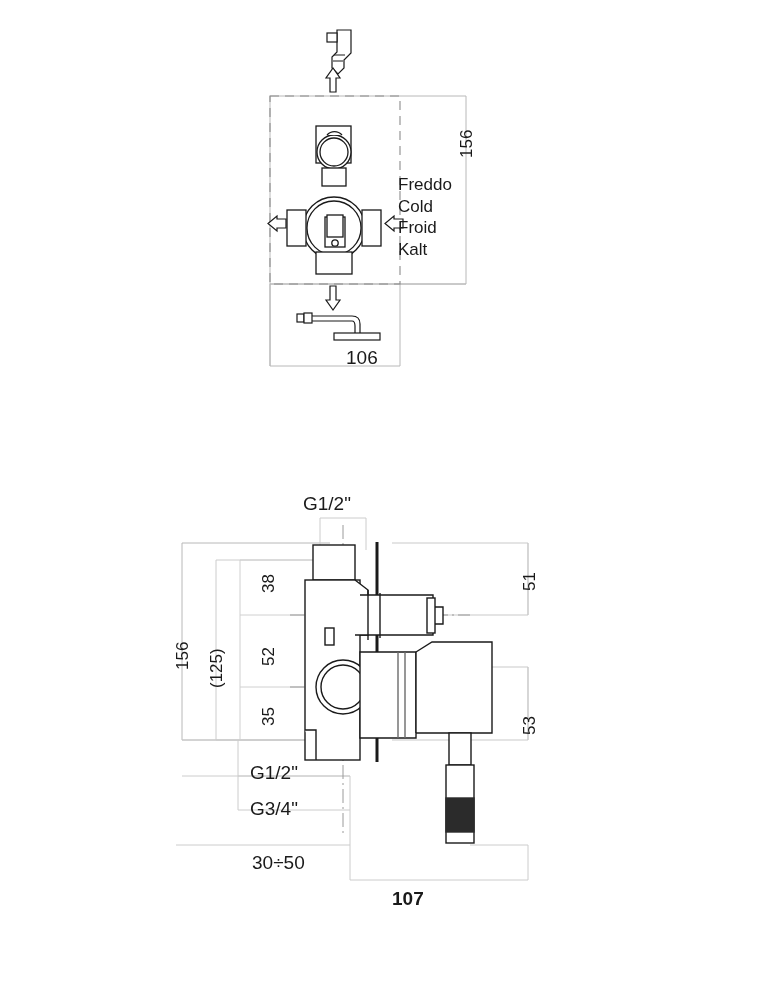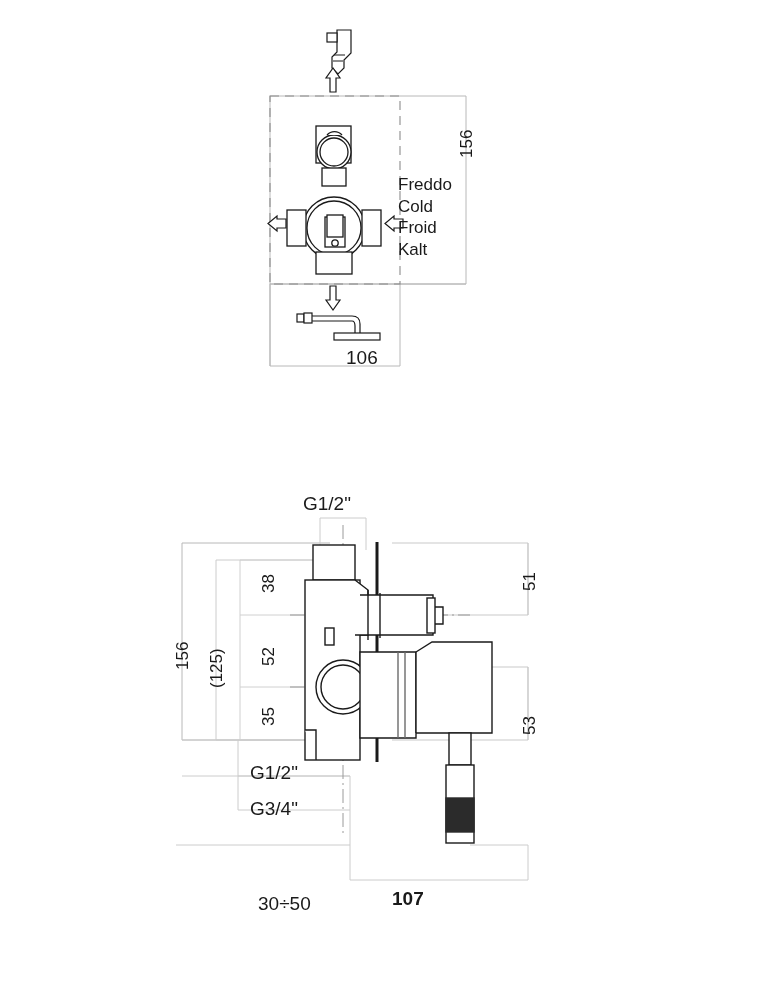--- a/index.html
+++ b/index.html
@@ -205,17 +205,17 @@
   <div class="lbl rot" style="left:258px;top:726px;">35</div>
 
   <div class="lbl rot" style="left:519px;top:591px;">51</div>
 
   <div class="lbl rot" style="left:519px;top:735px;">53</div>
 
   <div class="lbl big" style="left:250px;top:762px;">G1/2"</div>
 
   <div class="lbl big" style="left:250px;top:798px;">G3/4"</div>
 
-  <div class="lbl big" style="left:258px;top:852px;margin-top:41px;">30÷50</div>
+  <div class="lbl big" style="left:252px;top:852px;">30÷50</div>
 
   <div class="lbl big" style="left:392px;top:888px;font-weight:bold;">107</div>
 
 </div>
 
 </body></html>

